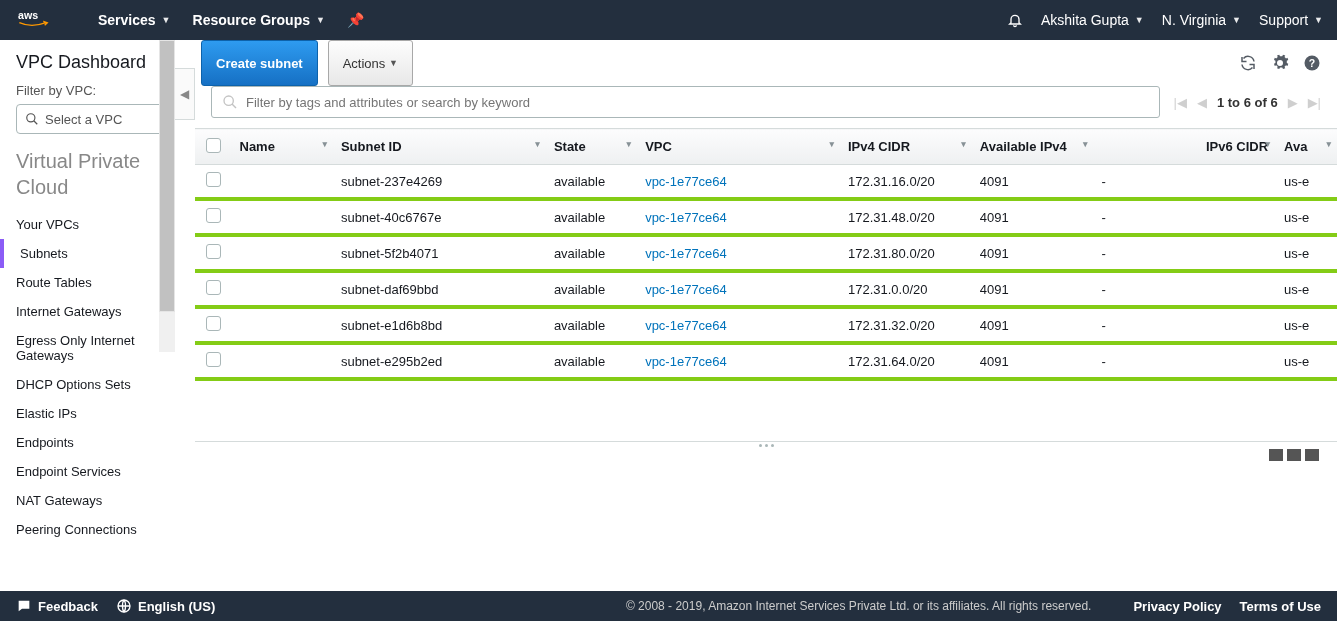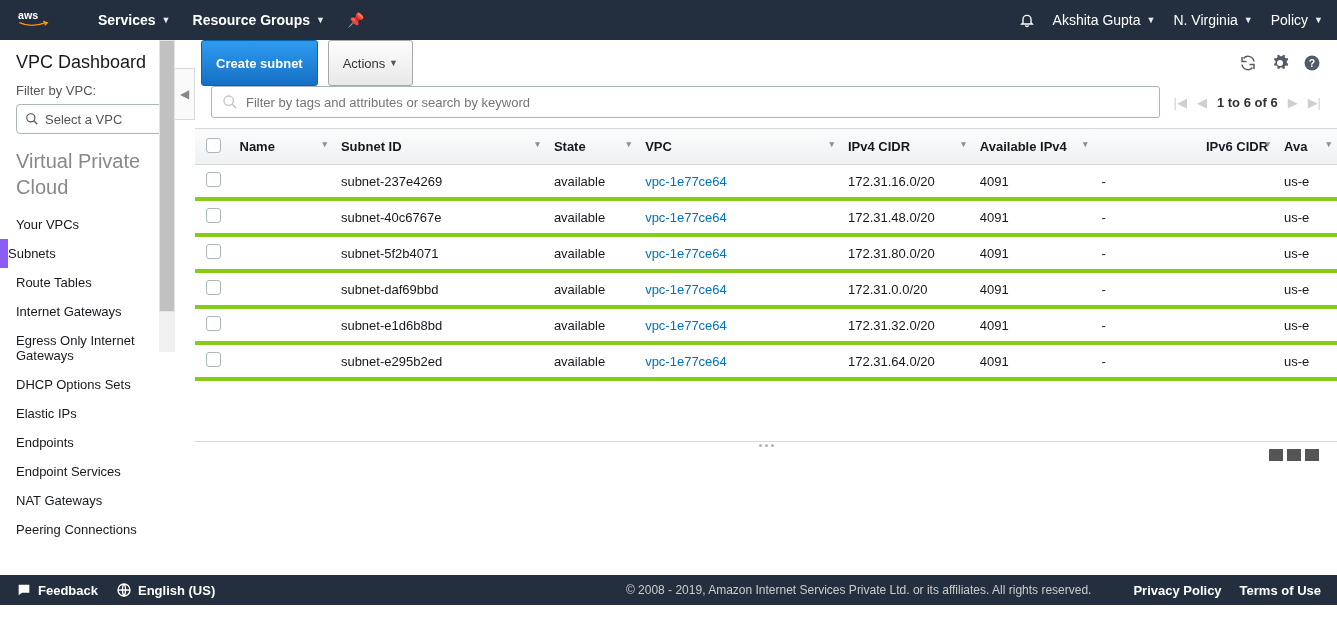--- a/index.html
+++ b/index.html
@@ -21,21 +21,21 @@
 .mainrow { display:flex; height:551px; }
 
 
 .sidebar { width:175px; background:#fff; position:relative; padding:12px 0 0 0; font-size:13px; overflow-y:auto; }
 .sidebar-title { font-size:18px; color:#16191f; padding:0 16px 10px 16px; cursor:pointer; }
 .filter-label { font-size:13px; color:#555; padding:0 16px 4px 16px; }
 .vpc-select { margin:2px 12px 14px 16px; display:flex; align-items:center; border:1px solid #aab7b8; border-radius:4px; height:30px; padding:0 8px; color:#555; cursor:pointer; }
 .vpc-select .mag { width:14px; height:14px; margin-right:6px; }
 .section-head { font-size:20px; color:#888; padding:0 16px 10px 16px; line-height:1.3; }
 .nav-item { display:block; padding:7px 16px; color:#16191f; cursor:pointer; }
-.nav-item.active { border-left:8px solid #8b5cf6; background:#fff; color:#0073bb; padding-left:0; }
+.nav-item.active { border-left:4px solid #8b5cf6; background:#fff; color:#0073bb; padding-left:16px; }
 .nav-item.active span { color:#16191f; }
 .scroll-track { position:absolute; right:0; top:0; width:16px; height:312px; background:#f0f0f0; }
 .scroll-thumb { width:16px; height:272px; background:#c1c1c1; border:1px solid #e5e5e5; }
 
 .collapse-handle { width:20px; height:52px; background:#fafafa; border:1px solid #d5dbdb; border-left:none; display:flex; align-items:center; justify-content:center; margin-top:28px; cursor:pointer; }
 .collapse-handle span { color:#888; font-size:12px; }
 
 
 .content { flex:1; background:#fff; position:relative; }
 .toolbar { height:46px; display:flex; align-items:center; padding:8px 16px 8px 6px; gap:10px; }
@@ -64,21 +64,21 @@
 .state-available { color:#1d8102; }
 .vpc-link { color:#0073bb; cursor:pointer; }
 .col-az { color:#16191f; }
 
 .split-handle { height:8px; border-top:1px solid #d5dbdb; margin-top:60px; background:#fff; display:flex; justify-content:center; align-items:center; gap:3px; }
 .split-handle .dot { width:3px; height:3px; border-radius:50%; background:#aab7b8; }
 .layout-icons { position:absolute; right:18px; bottom:130px; display:flex; gap:4px; }
 .layout-icons .li { width:14px; height:12px; background:#555; cursor:pointer; }
 
 
-.footer { height:30px; background:#232f3e; color:#fff; font-size:13px; display:flex; align-items:center; padding:0 16px; position:absolute; bottom:16px; left:0; right:0; }
+.footer { height:30px; background:#232f3e; color:#fff; font-size:13px; display:flex; align-items:center; padding:0 16px; position:absolute; bottom:0; left:0; right:0; }
 .footer .fb { display:flex; align-items:center; gap:6px; margin-right:18px; cursor:pointer; font-weight:bold; }
 .footer .lang { display:flex; align-items:center; gap:6px; cursor:pointer; font-weight:bold; }
 .footer-spacer { flex:1; }
 .footer-copy { color:#ccc; font-size:12px; margin-right:24px; }
 .footer-link { color:#fff; margin-left:18px; cursor:pointer; font-weight:bold; }
 </style>
 </head>
 <body>
 
 <div class="topnav">
@@ -108,21 +108,21 @@
     </div>
     <div class="tn-item">
         <span>Akshita Gupta</span>
         <span class="caret">▼</span>
       </div>
     <div class="tn-item">
         <span>N. Virginia</span>
         <span class="caret">▼</span>
       </div>
     <div class="tn-item" style="margin-right:0">
-        <span>Policy</span>
+        <span>Support</span>
         <span class="caret">▼</span>
       </div>
   </div>
 </div>
 
 <div class="mainrow">
 
   <div class="sidebar">
     <div class="scroll-track">
         <div class="scroll-thumb"></div>

